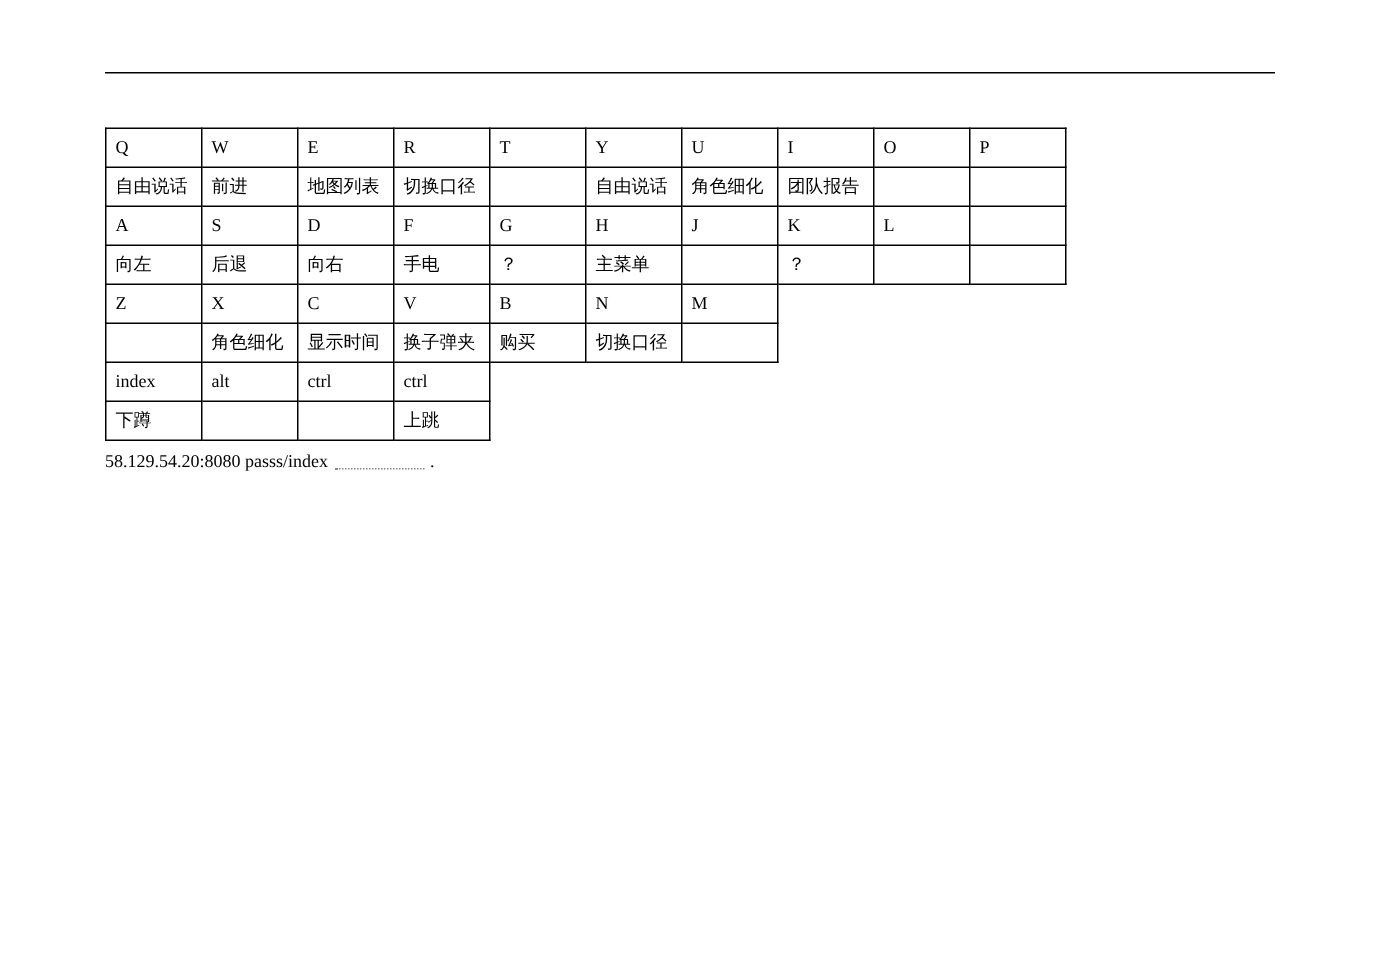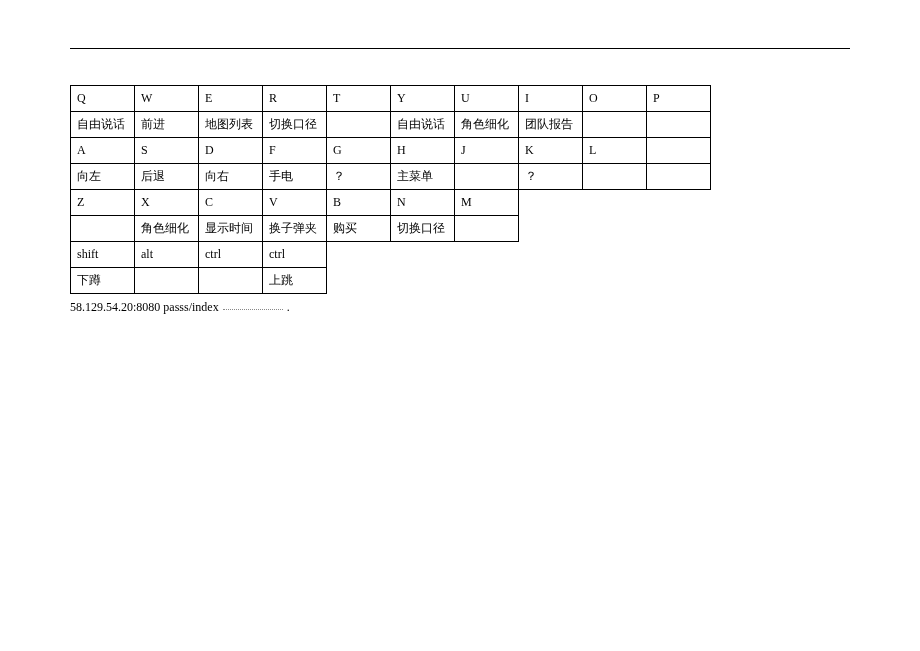--- a/index.html
+++ b/index.html
@@ -34,21 +34,21 @@
       white-space: nowrap;
     }
     .w-a { width: 64px; }
     .noborder {
       border: none;
     }
     .footer {
       font-size: 12px;
       margin-top: 4px;
       display: flex;
-      align-items: flex-start;
+      align-items: center;
       gap: 4px;
     }
     .dotted {
       border-bottom: 1px dotted #888;
       display: inline-block;
       width: 60px;
       height: 10px;
     }
   </style>
 </head>
@@ -120,21 +120,21 @@
     <tr>
       <td></td>
       <td>角色细化</td>
       <td>显示时间</td>
       <td>换子弹夹</td>
       <td>购买</td>
       <td>切换口径</td>
       <td></td>
     </tr>
     <tr>
-      <td>shift</td>
+      <td>index</td>
       <td>alt</td>
       <td>ctrl</td>
       <td>ctrl</td>
       <td class="noborder" colspan="3" rowspan="2"></td>
     </tr>
     <tr>
       <td>下蹲</td>
       <td></td>
       <td></td>
       <td>上跳</td>

